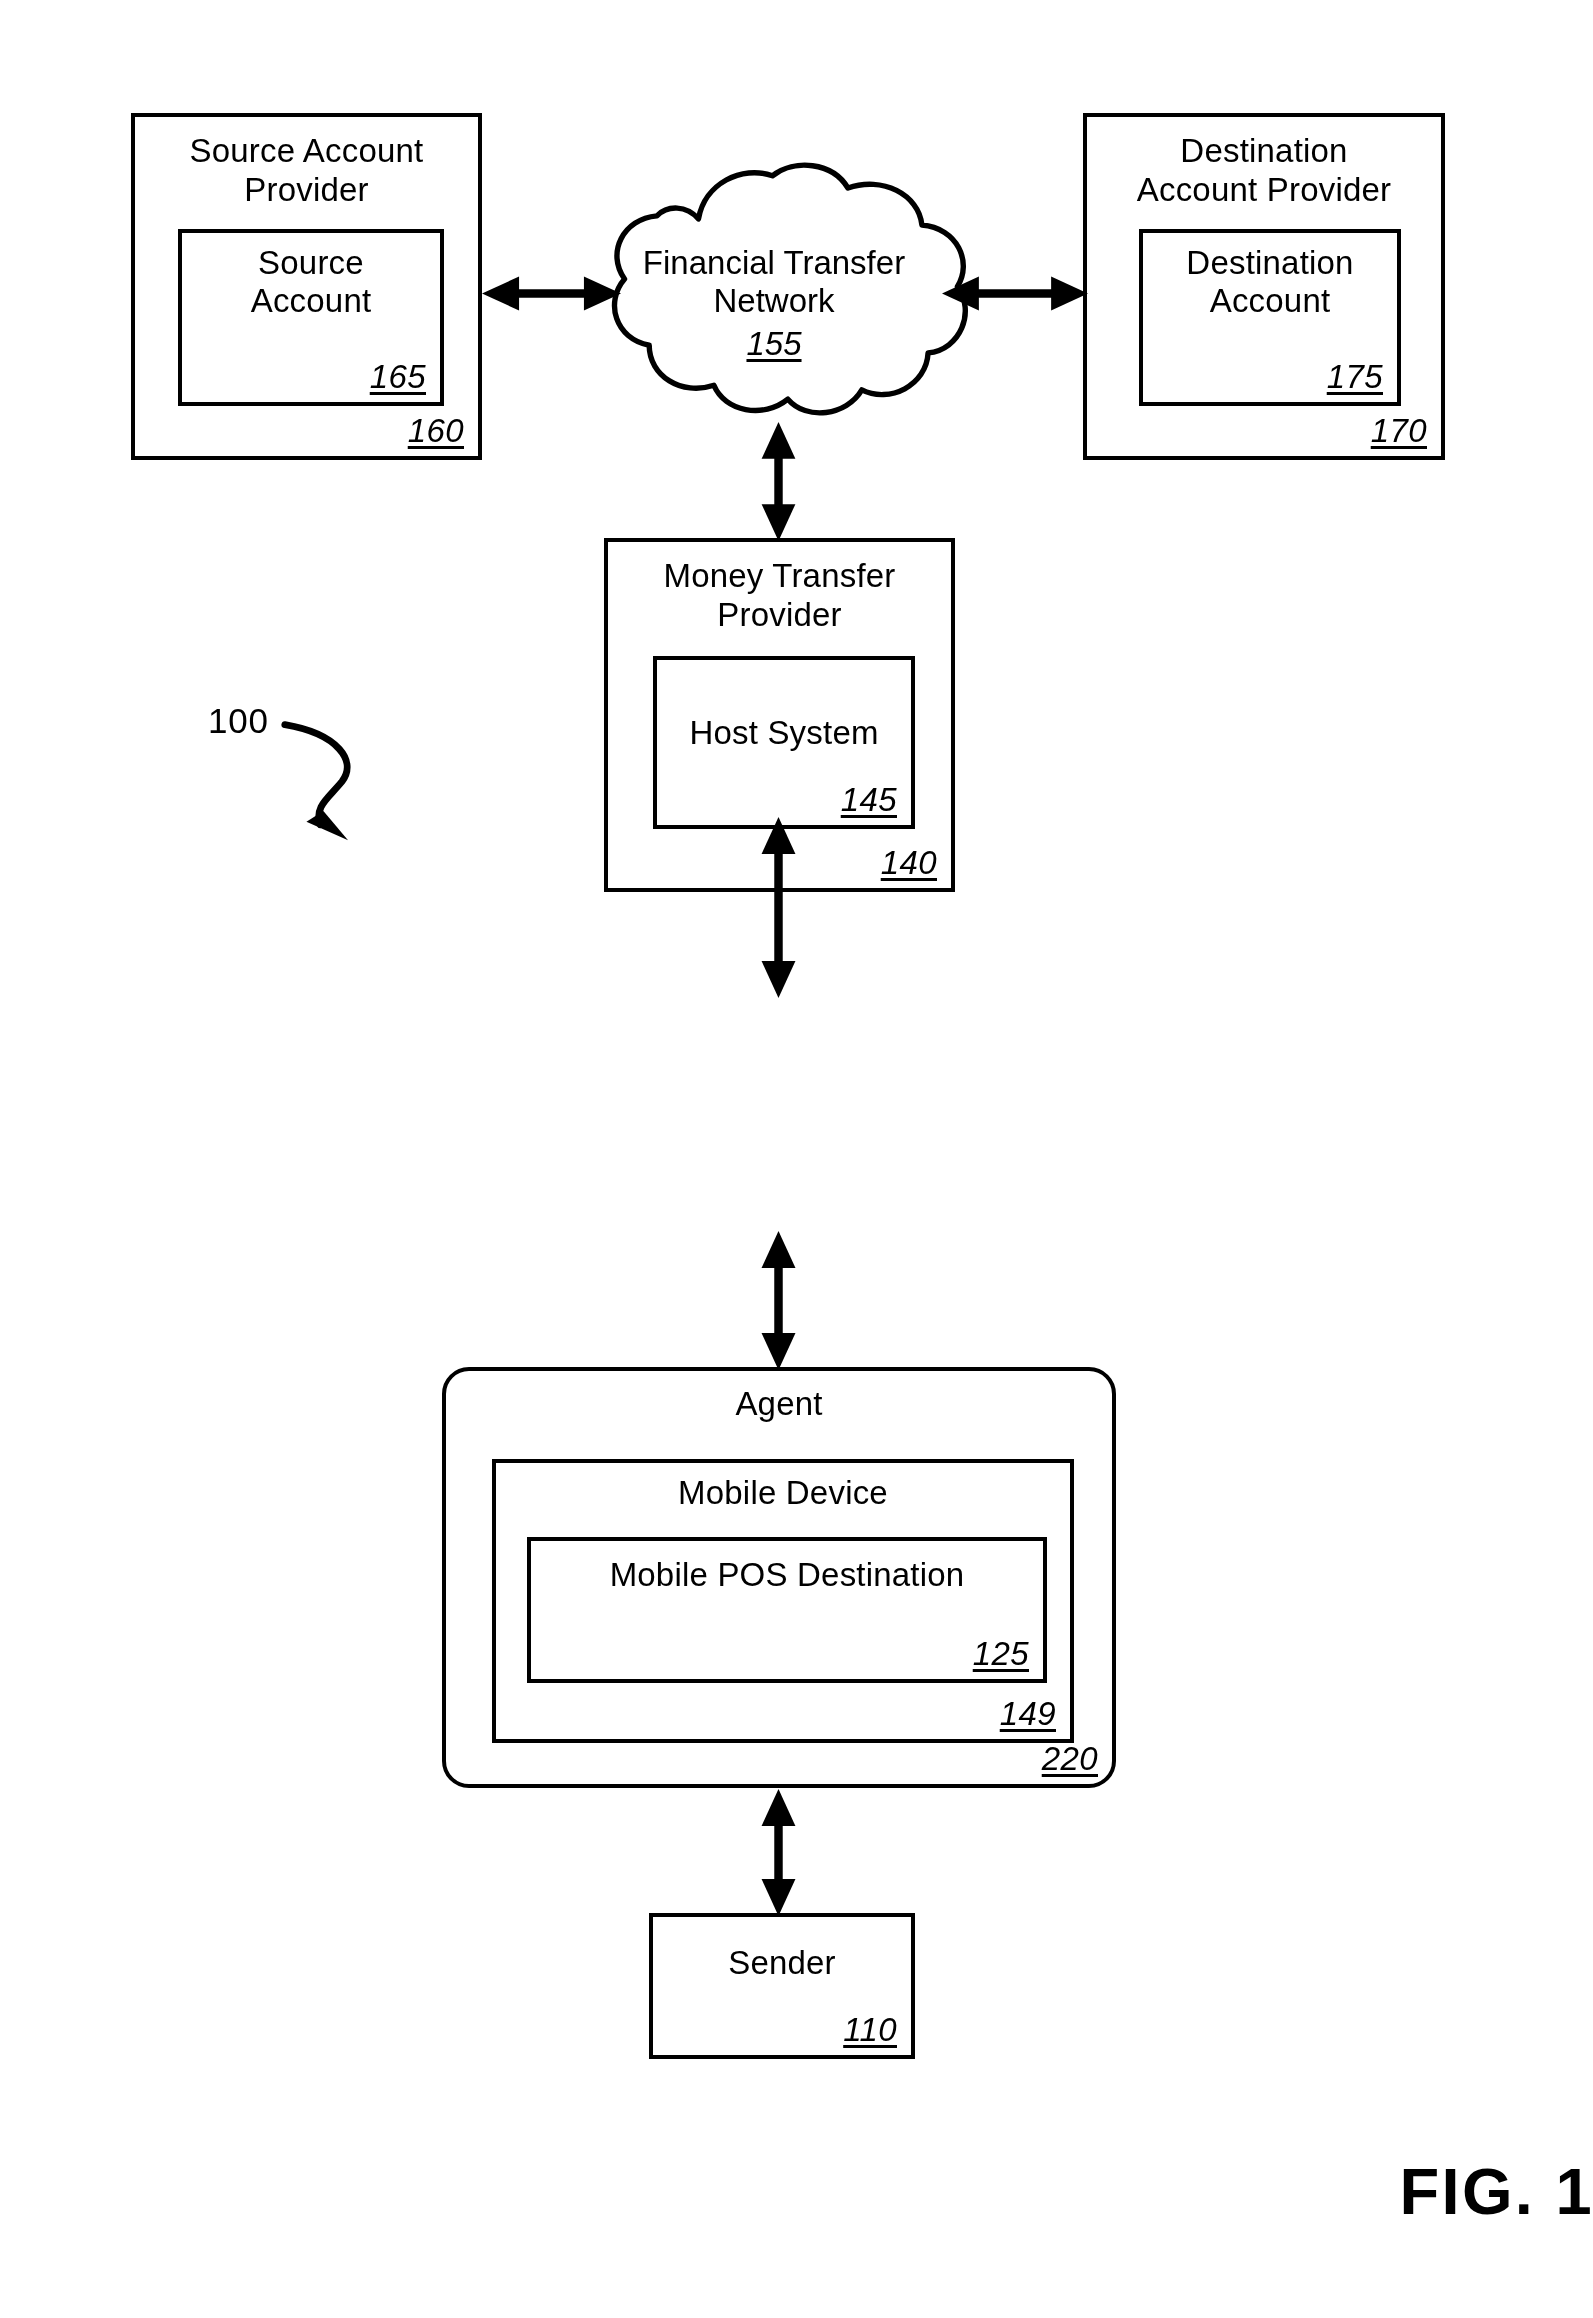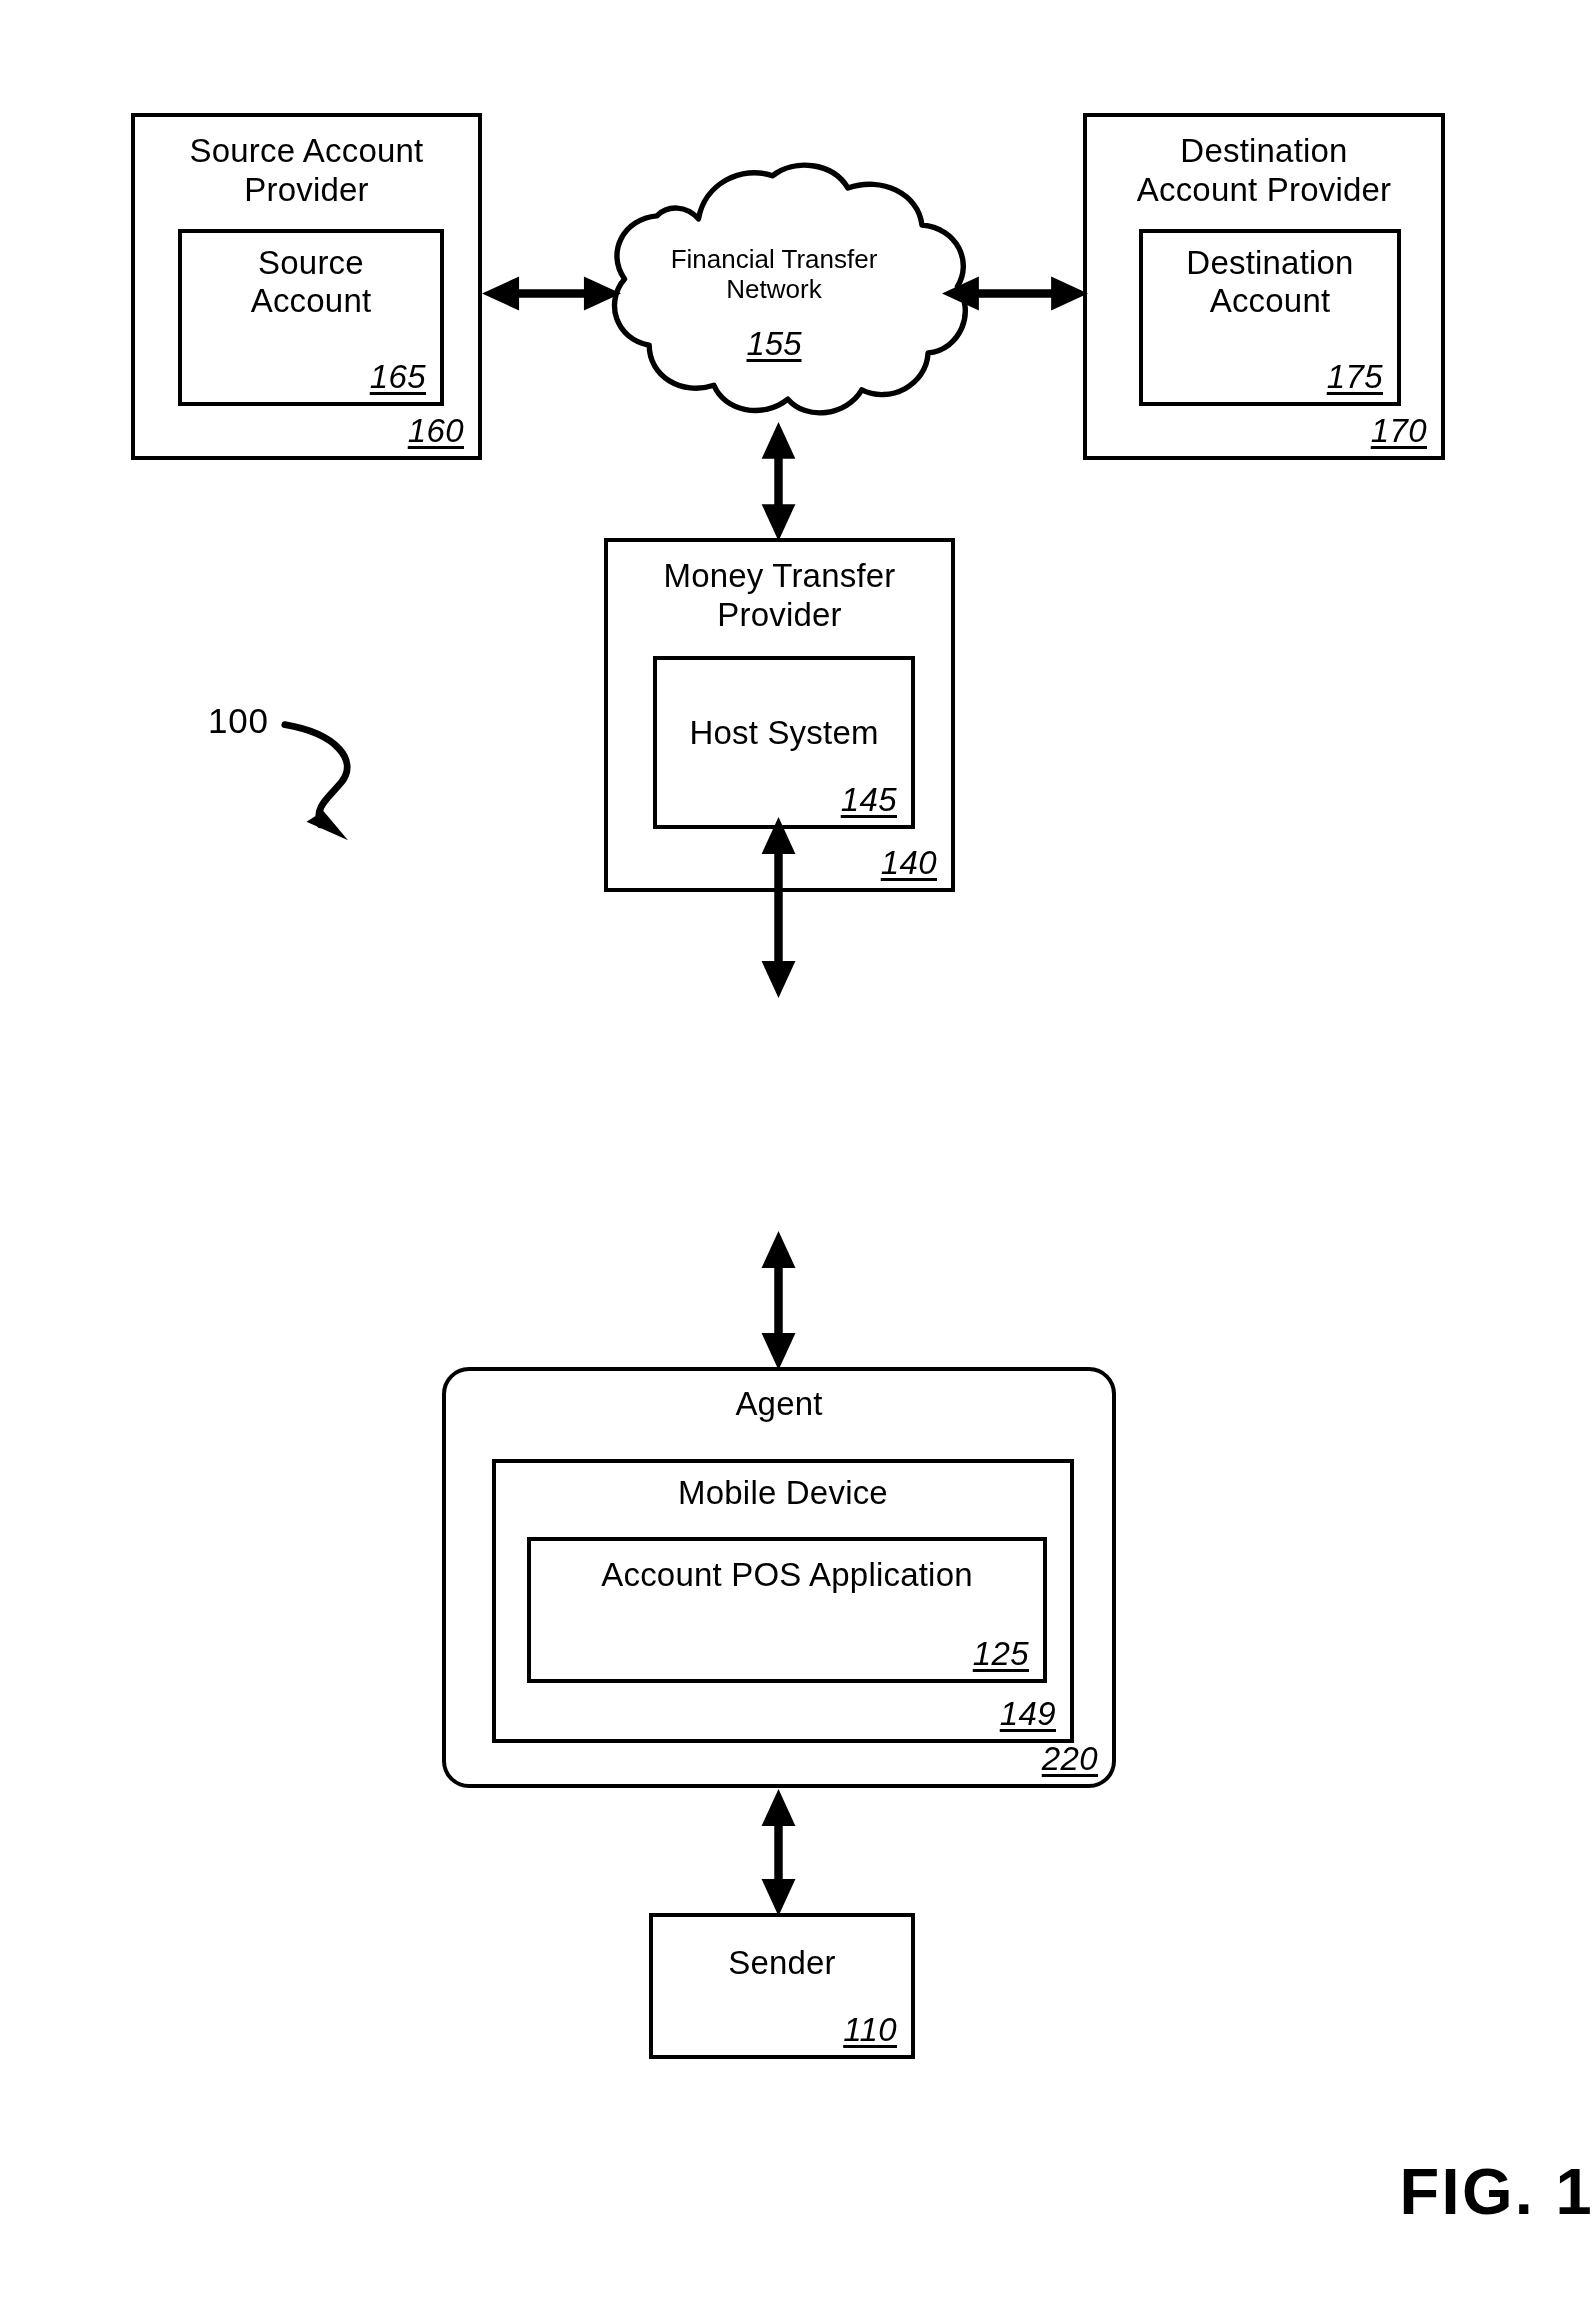--- a/index.html
+++ b/index.html
@@ -53,21 +53,21 @@
   
   .cloud-wrap {
     position: absolute;
   }
   .cloud-wrap svg { display: block; }
   .cloud-label {
     position: absolute;
     left: 0;
     right: 0;
     text-align: center;
-    font-size: 26px;
+    font-size: 33px;
     line-height: 1.16;
     white-space: pre-line;
   }
   .cloud-ref {
     position: absolute;
     left: 0;
     right: 0;
     text-align: center;
     font-size: 33px;
     font-style: italic;
@@ -197,21 +197,21 @@
       <polygon points="25,0 3,48 47,48" fill="#000000"></polygon>
       <polygon points="25,180 3,132 47,132" fill="#000000"></polygon>
     </svg>
   </div>
 
   <div class="box" style="left:442px; top:1367px; width:674px; height:421px;border-radius:27px;">
     <div class="title" style="top:14px;">Agent</div>
     <div class="box inner" style="left:46px; top:88px; width:582px; height:284px;">
       <div class="title" style="top:10.8px;">Mobile Device</div>
       <div class="box inner" style="left:31px; top:74px; width:520px; height:146px;">
-        <div class="title" style="top:15.4px;">Account POS Application</div>
+        <div class="title" style="top:15.4px;">Mobile POS Destination</div>
         <div class="refnum br">125</div>
       </div>
       <div class="refnum br">149</div>
     </div>
     <div class="refnum br">220</div>
   </div>
 
   <div class="conn" style="left:759px; top:1789px; width:39px; height:127px;">
     <svg width="39" height="127" viewBox="0 0 50 165" xmlns="http://www.w3.org/2000/svg">
       <line x1="25" y1="24" x2="25" y2="141" stroke="#000000" stroke-width="11"></line>

